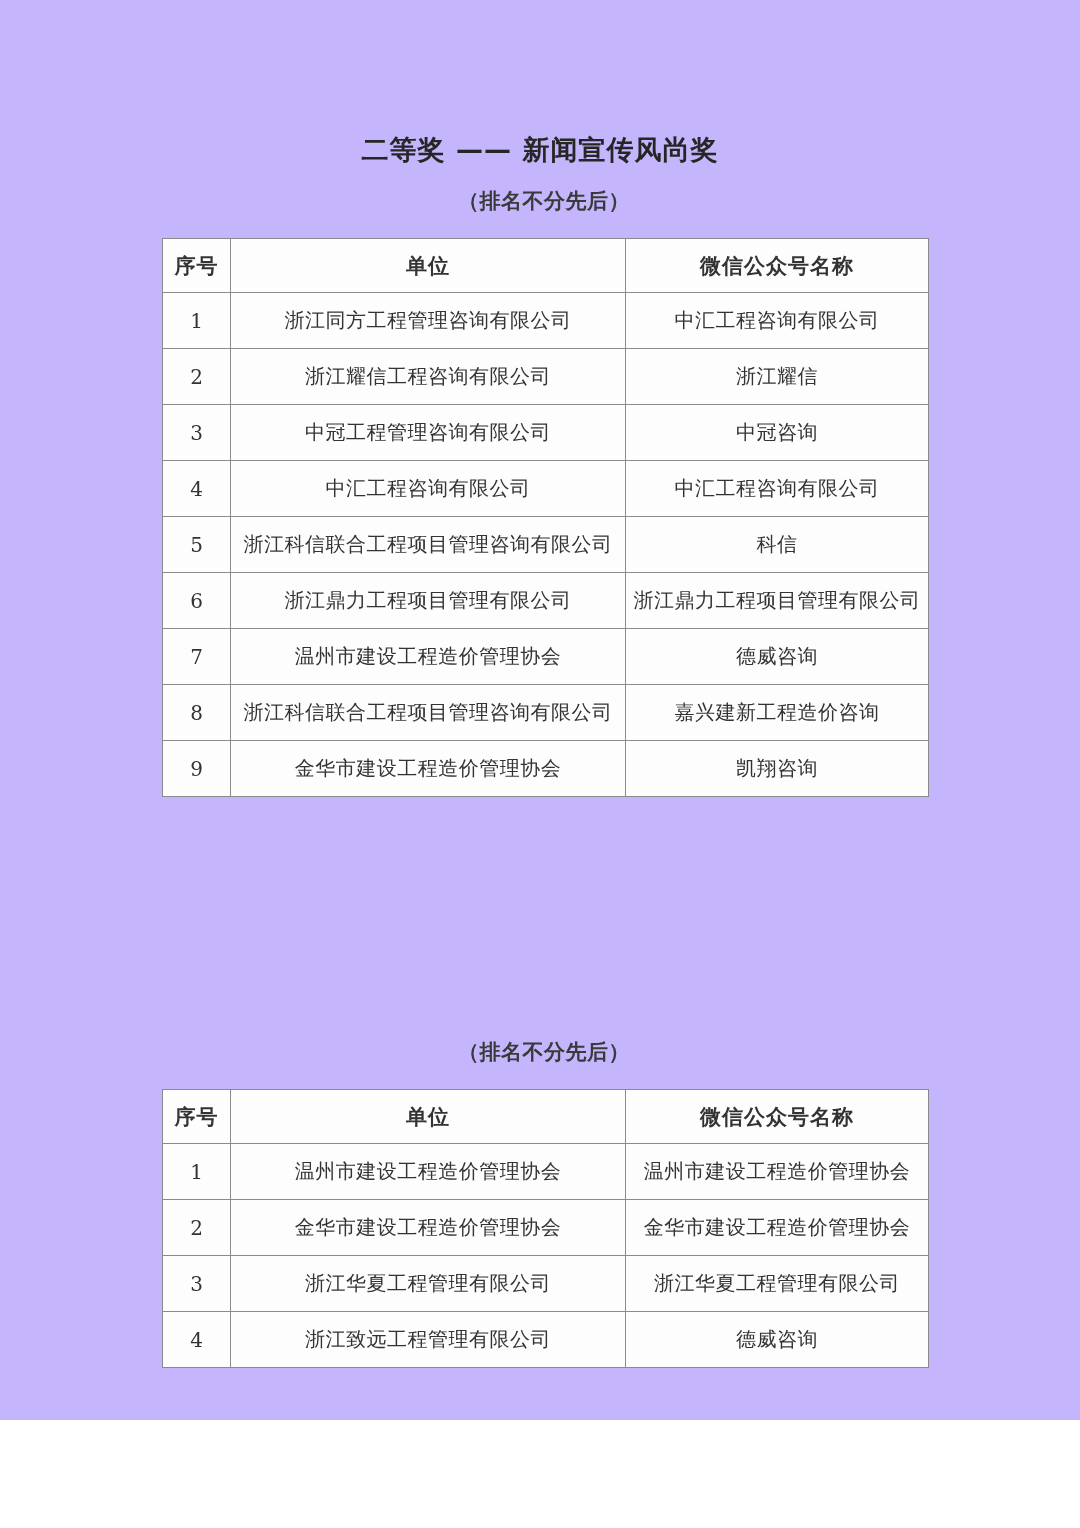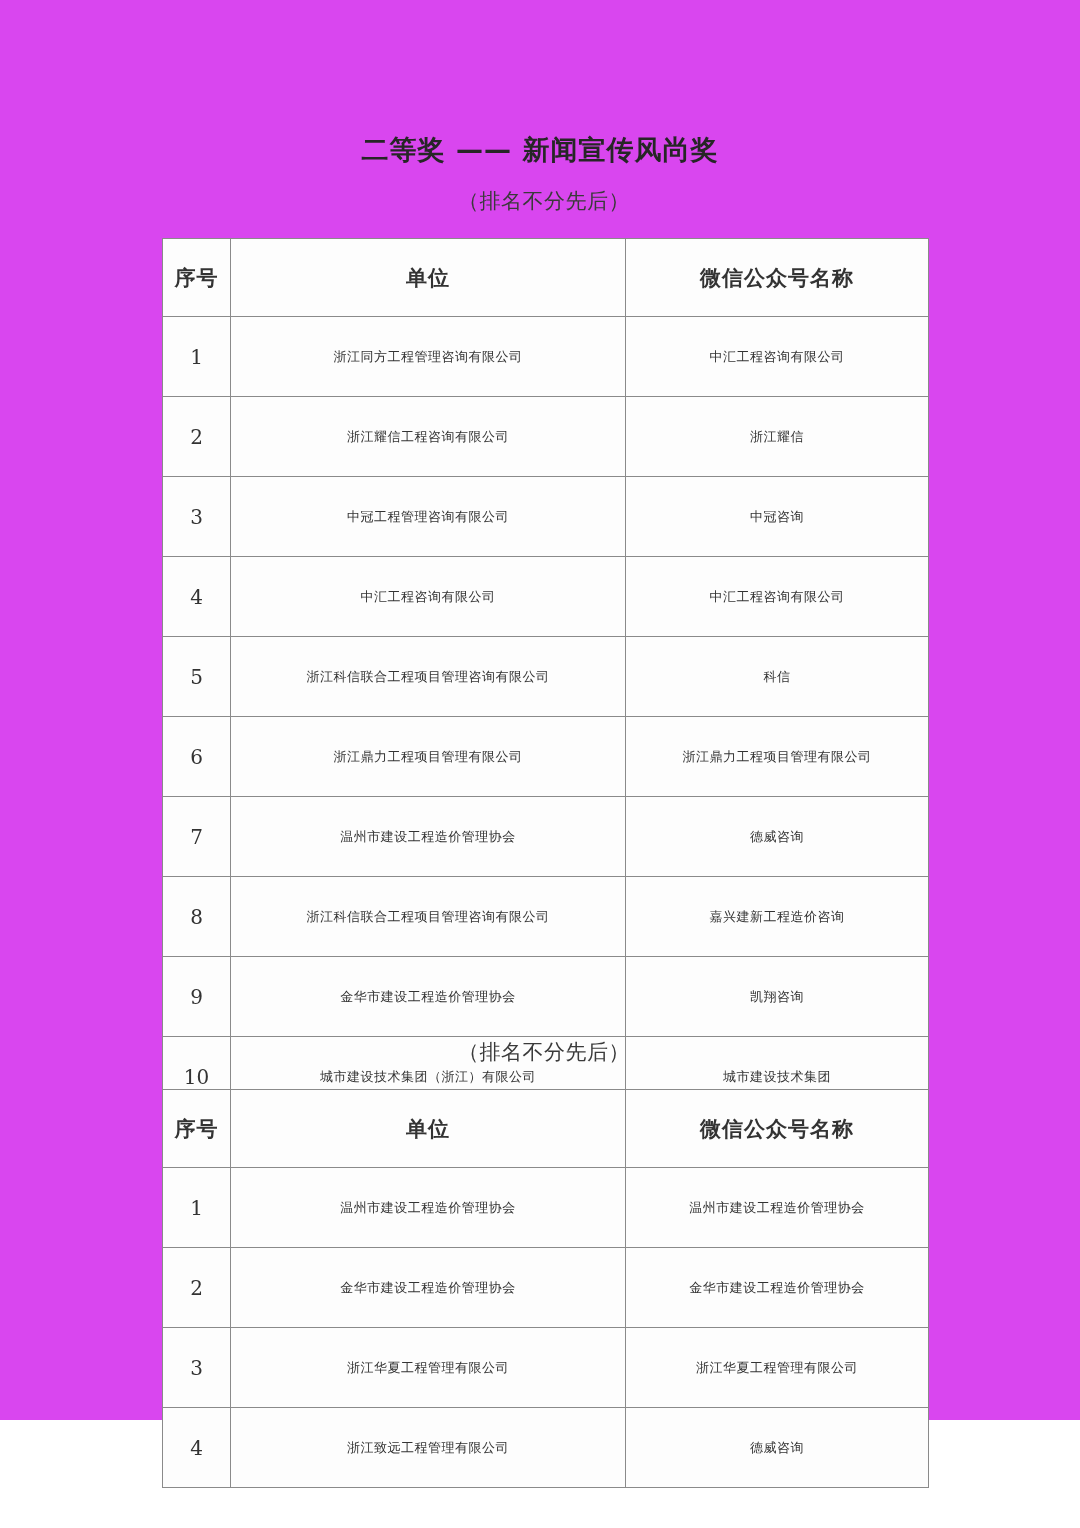--- a/index.html
+++ b/index.html
@@ -13,21 +13,21 @@
     font-family: "DejaVu Serif", "Liberation Serif", serif;
     color: #333333;
     -webkit-font-smoothing: antialiased;
     overflow: hidden;
     position: relative;
   }
   .page {
     position: relative;
     width: 1080px;
     height: 1420px;
-    background: #d946ef;
+    background: #c4b5fd;
   }
 
   
   .section {
     position: absolute;
     left: 0;
     width: 1080px;
   }
   .section-1 { top: 133px; }
   .section-2 { top: 1018px; }
@@ -39,21 +39,21 @@
     letter-spacing: 1px;
     color: #262626;
     line-height: 34px;
     margin: 0;
     font-family: "DejaVu Serif", "Liberation Serif", serif;
     white-space: pre;
   }
   .section-subtitle {
     text-align: center;
     font-size: 21px;
-    font-weight: 400;
+    font-weight: 700;
     color: #3a3a3a;
     line-height: 30px;
     margin: 0;
     padding-top: 19px;
     letter-spacing: 0.5px;
     padding-left: 8px;
   }
 
   
   .award-table {
@@ -66,33 +66,33 @@
   .award-table col.c-no   { width: 68px;  }
   .award-table col.c-unit { width: 395px; }
   .award-table col.c-wx   { width: 303px; }
 
   .award-table th,
   .award-table td {
     border: 1px solid #8a8a8a;
     text-align: center;
     vertical-align: middle;
     color: #333333;
-    padding: 12px 4px;
+    padding: 0 4px;
     overflow: hidden;
     white-space: nowrap;
   }
   .award-table th {
     height: 53px;
     font-size: 21px;
     font-weight: 700;
     letter-spacing: 1px;
   }
   .award-table td {
     height: 55px;
-    font-size: 13px;
+    font-size: 20px;
     font-weight: 400;
     letter-spacing: 0.5px;
     font-family: Liberation Serif, serif;
   }
   .award-table td.cell-no {
     font-family: "DejaVu Serif", "Liberation Serif", serif;
     font-size: 20px;
     letter-spacing: 0;
   }
 </style>
@@ -157,25 +157,20 @@
         <tr>
           <td class="cell-no">8</td>
           <td>浙江科信联合工程项目管理咨询有限公司</td>
           <td>嘉兴建新工程造价咨询</td>
         </tr>
         <tr>
           <td class="cell-no">9</td>
           <td>金华市建设工程造价管理协会</td>
           <td>凯翔咨询</td>
         </tr>
-        <tr>
-          <td class="cell-no">10</td>
-          <td>城市建设技术集团（浙江）有限公司</td>
-          <td>城市建设技术集团</td>
-        </tr>
       </tbody>
     </table>
   </div>
 
   <div class="section section-2">
     <p class="section-subtitle">（排名不分先后）</p>
 
     <table class="award-table">
       <colgroup>
         <col class="c-no">

